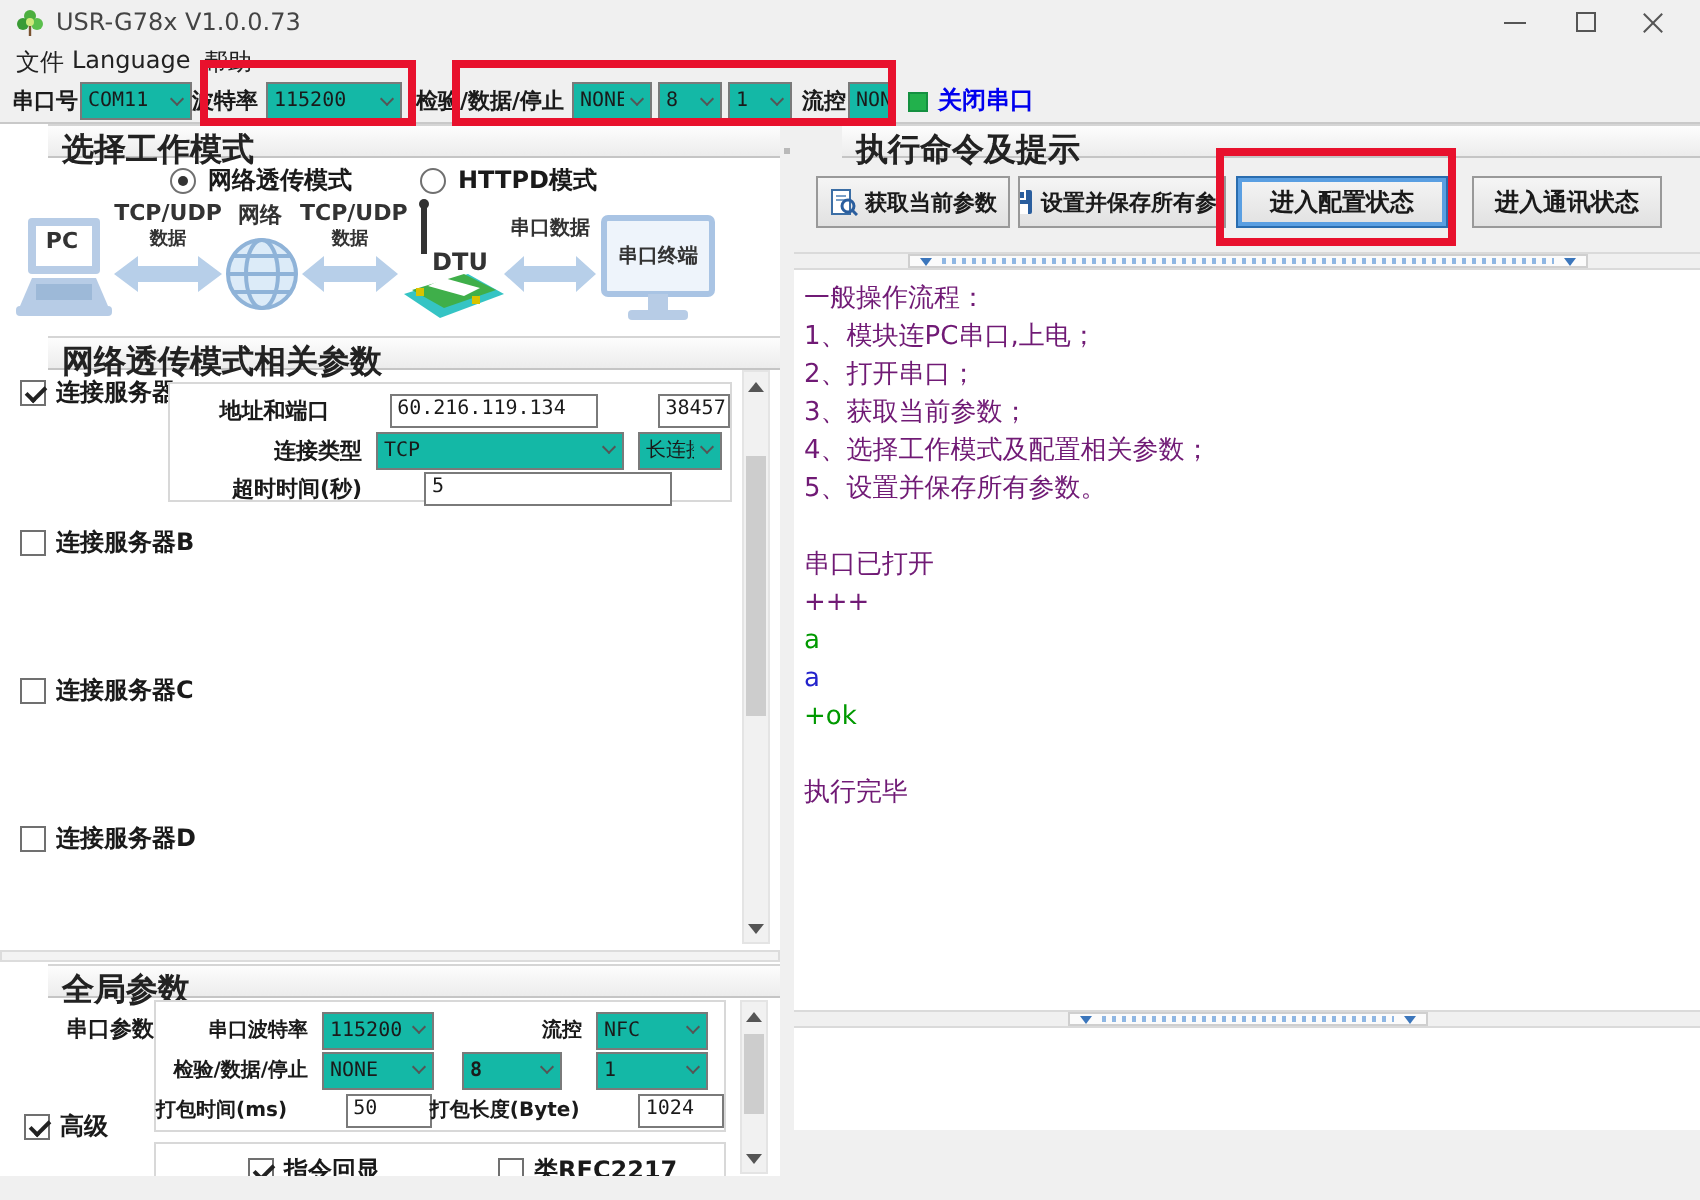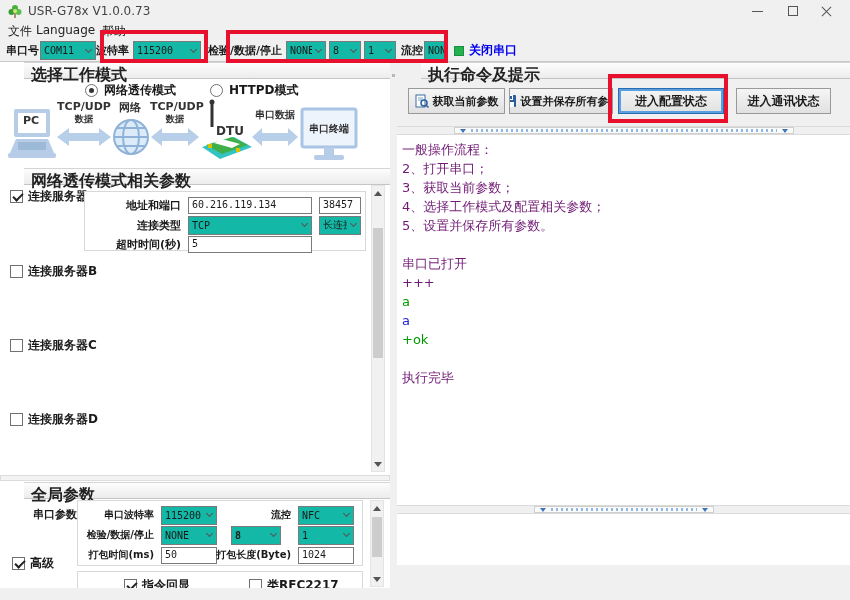--- a/index.html
+++ b/index.html
@@ -57,21 +57,21 @@
   .dg { position:absolute; }
   .dg-label { position:absolute; text-align:center; font-weight:700; color:#333; font-size:11px; line-height:12px; }
   .dg-label small { font-weight:600; }
 
   
   .srv-area { position:absolute; left:0; top:123px; width:390px; height:290px; }
   .groupbox { position:absolute; border:1px solid #d8d8d8; background:#fff; }
   .f-row { position:absolute; left:0; right:0; height:18px; display:flex; align-items:center; }
   .f-label { width:96px; text-align:right; font-weight:600; font-size:11px; white-space:nowrap; }
   .f-gap { width:7px; }
-  .input { height:17px; background:#fff; border:1px solid #7a7a7a; font-family:"DejaVu Sans Mono", monospace; font-size:10px; padding:1px 3px; overflow:hidden; white-space:nowrap; }
+  .input { height:17px; background:#fff; border:1px solid #7a7a7a; font-family:"DejaVu Sans Mono", monospace; font-size:10px; padding:1px 3px; overflow:hidden; white-space:nowrap;margin-left:24px; }
 
   
   .vscroll { position:absolute; width:14px; background:#f1f1f1; border:1px solid #e4e4e4; }
   .sb-btn { position:absolute; left:0; width:12px; height:14px; display:flex; align-items:center; justify-content:center; }
   .sb-up { top:0; } .sb-down { bottom:0; }
   .tri-up   { width:0; height:0; border-left:4px solid transparent; border-right:4px solid transparent; border-bottom:5px solid #555; }
   .tri-down { width:0; height:0; border-left:4px solid transparent; border-right:4px solid transparent; border-top:5px solid #555; }
   .sb-thumb { position:absolute; left:1px; width:10px; background:#cdcdcd; }
 
   .h-div { position:absolute; left:0; top:413px; width:390px; height:6px; background:#f3f3f3; border:1px solid #dcdcdc; }
@@ -475,20 +475,21 @@
     <div class="splitter" style="top:64px">
       <span class="gripper" style="width:340px">
         <span class="grip-arrow"></span>
         <span class="grip-dots" style="flex:1"></span>
         <span class="grip-arrow"></span>
       </span>
     </div>
 
     <div class="log">
       <div class="log-line" data-color="default">一般操作流程：</div>
+      <div class="log-line" data-color="default">1、模块连PC串口,上电；</div>
       <div class="log-line" data-color="default">2、打开串口；</div>
       <div class="log-line" data-color="default">3、获取当前参数；</div>
       <div class="log-line" data-color="default">4、选择工作模式及配置相关参数；</div>
       <div class="log-line" data-color="default">5、设置并保存所有参数。</div>
       <div class="log-line" data-color="default"></div>
       <div class="log-line" data-color="default">串口已打开</div>
       <div class="log-line" data-color="default">+++</div>
       <div class="log-line" data-color="green">a</div>
       <div class="log-line" data-color="blue">a</div>
       <div class="log-line" data-color="green">+ok</div>

